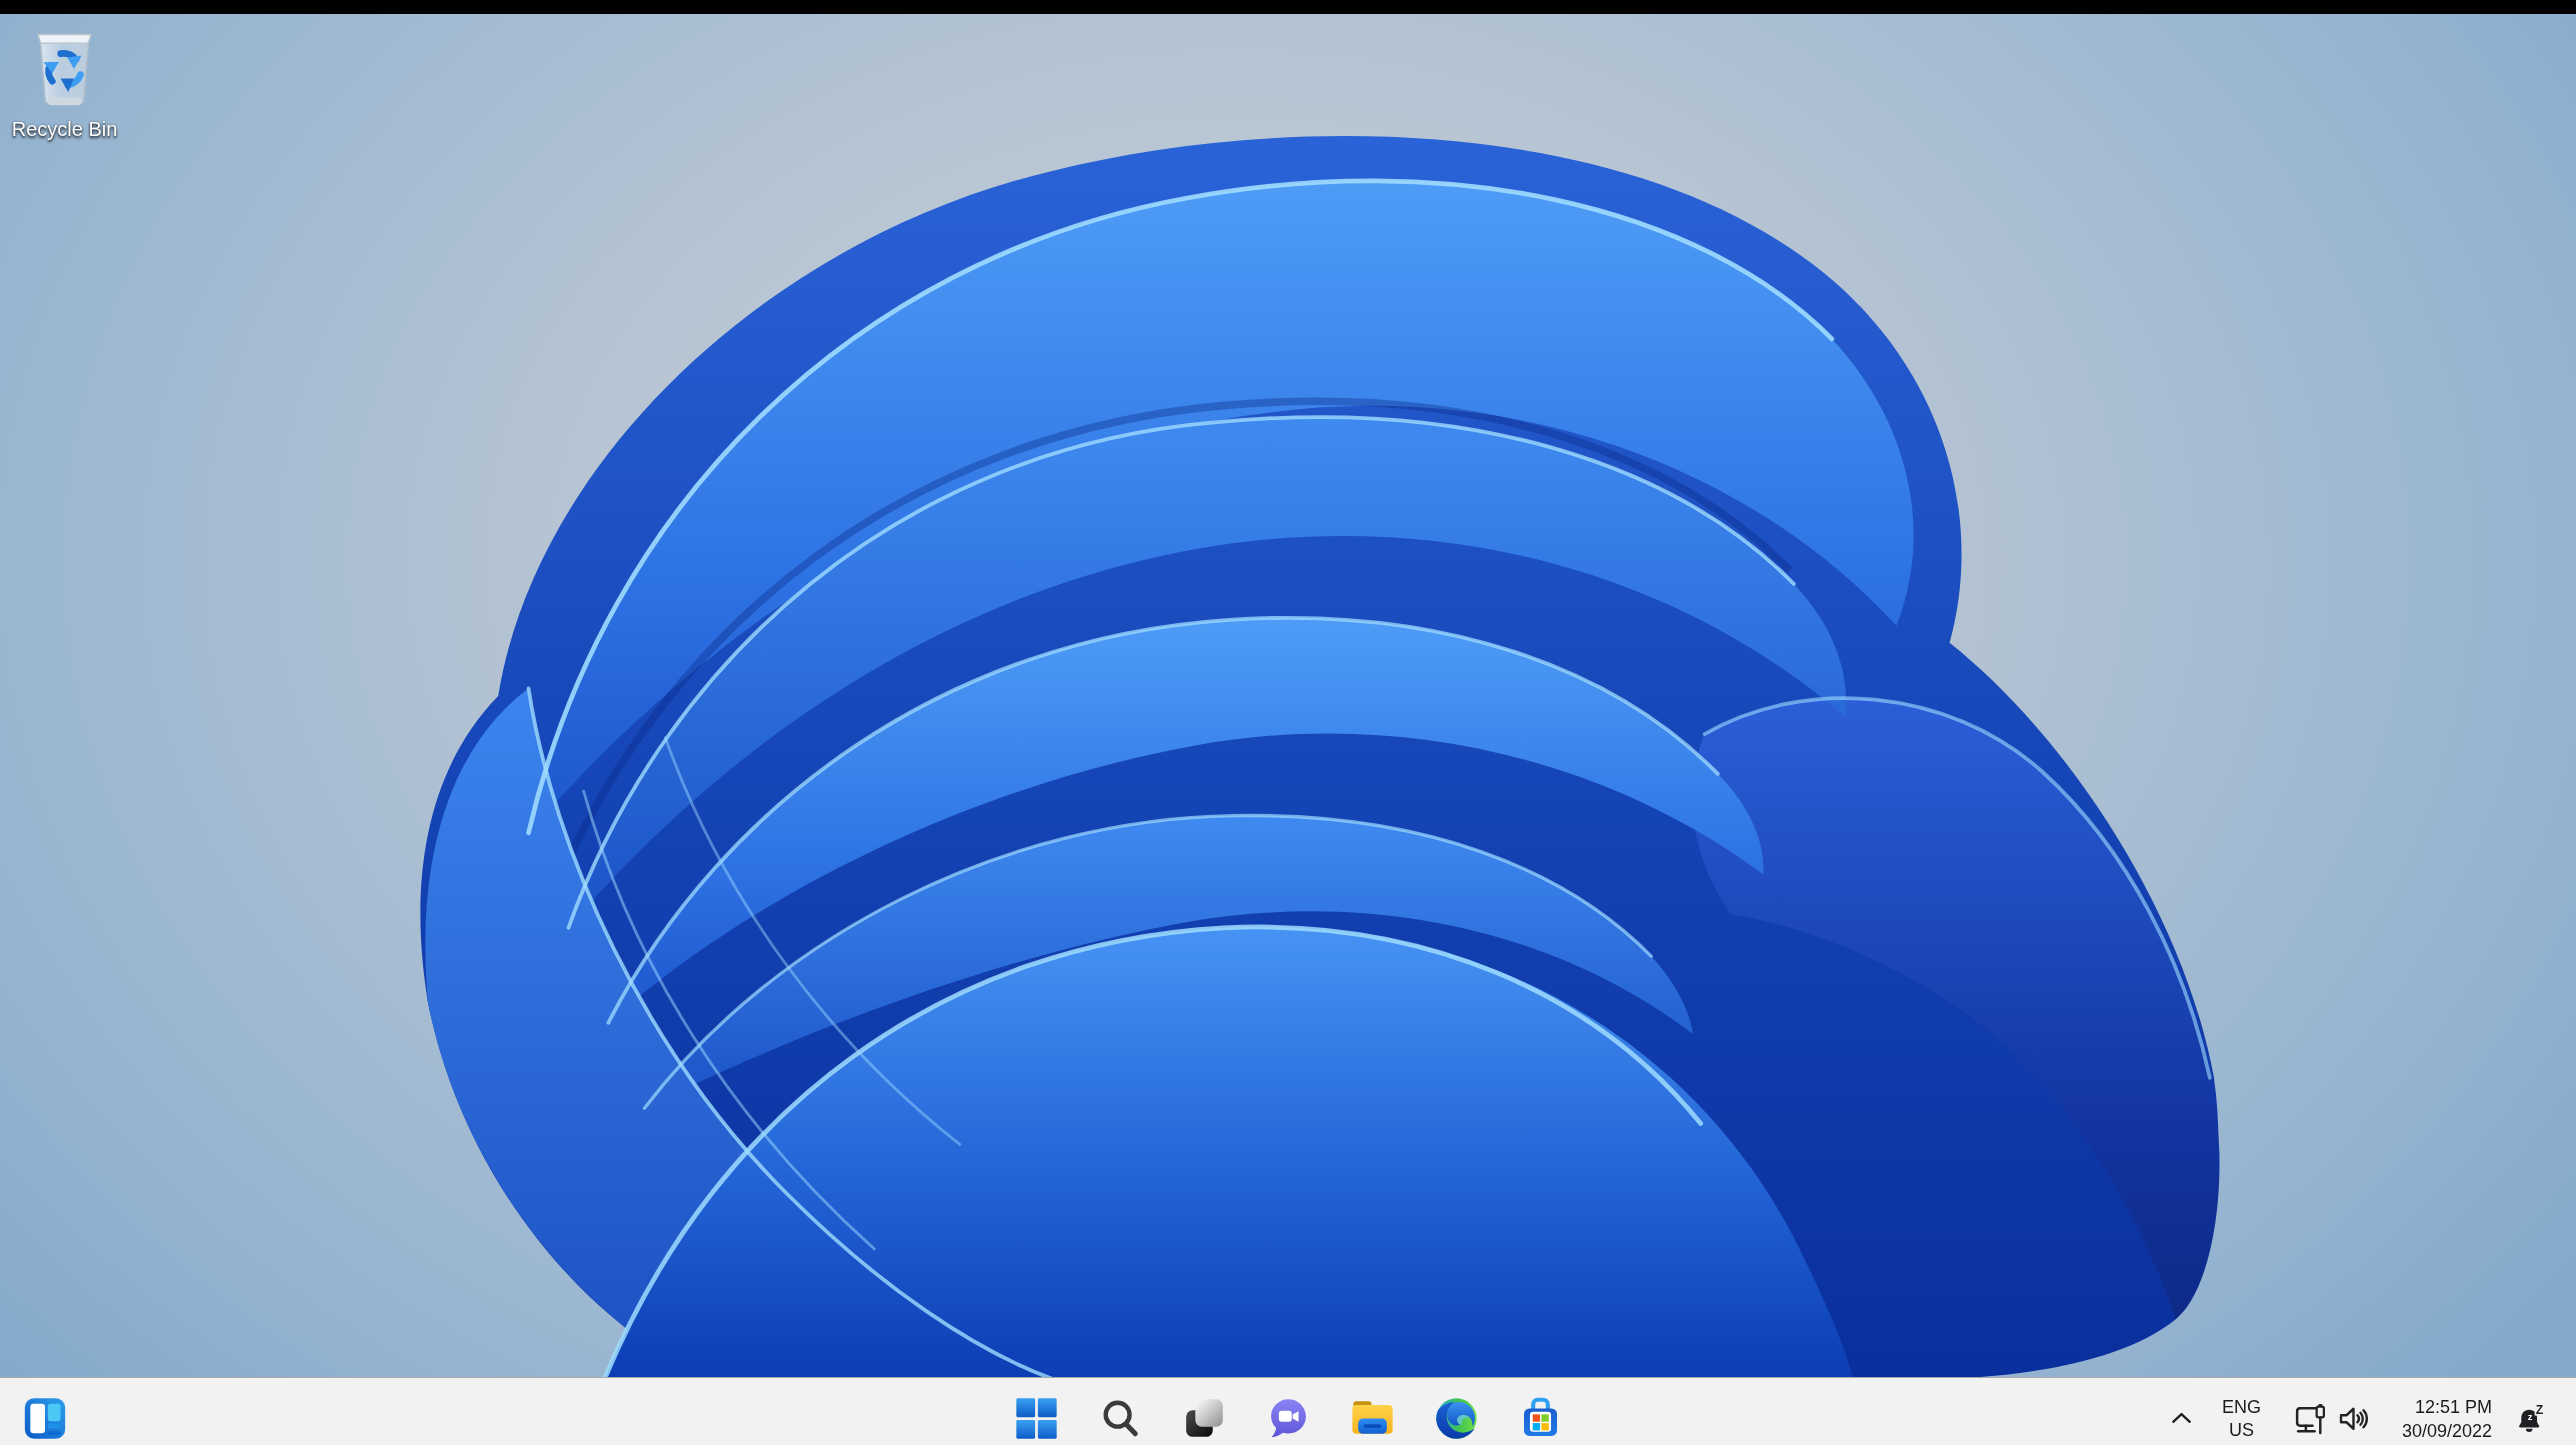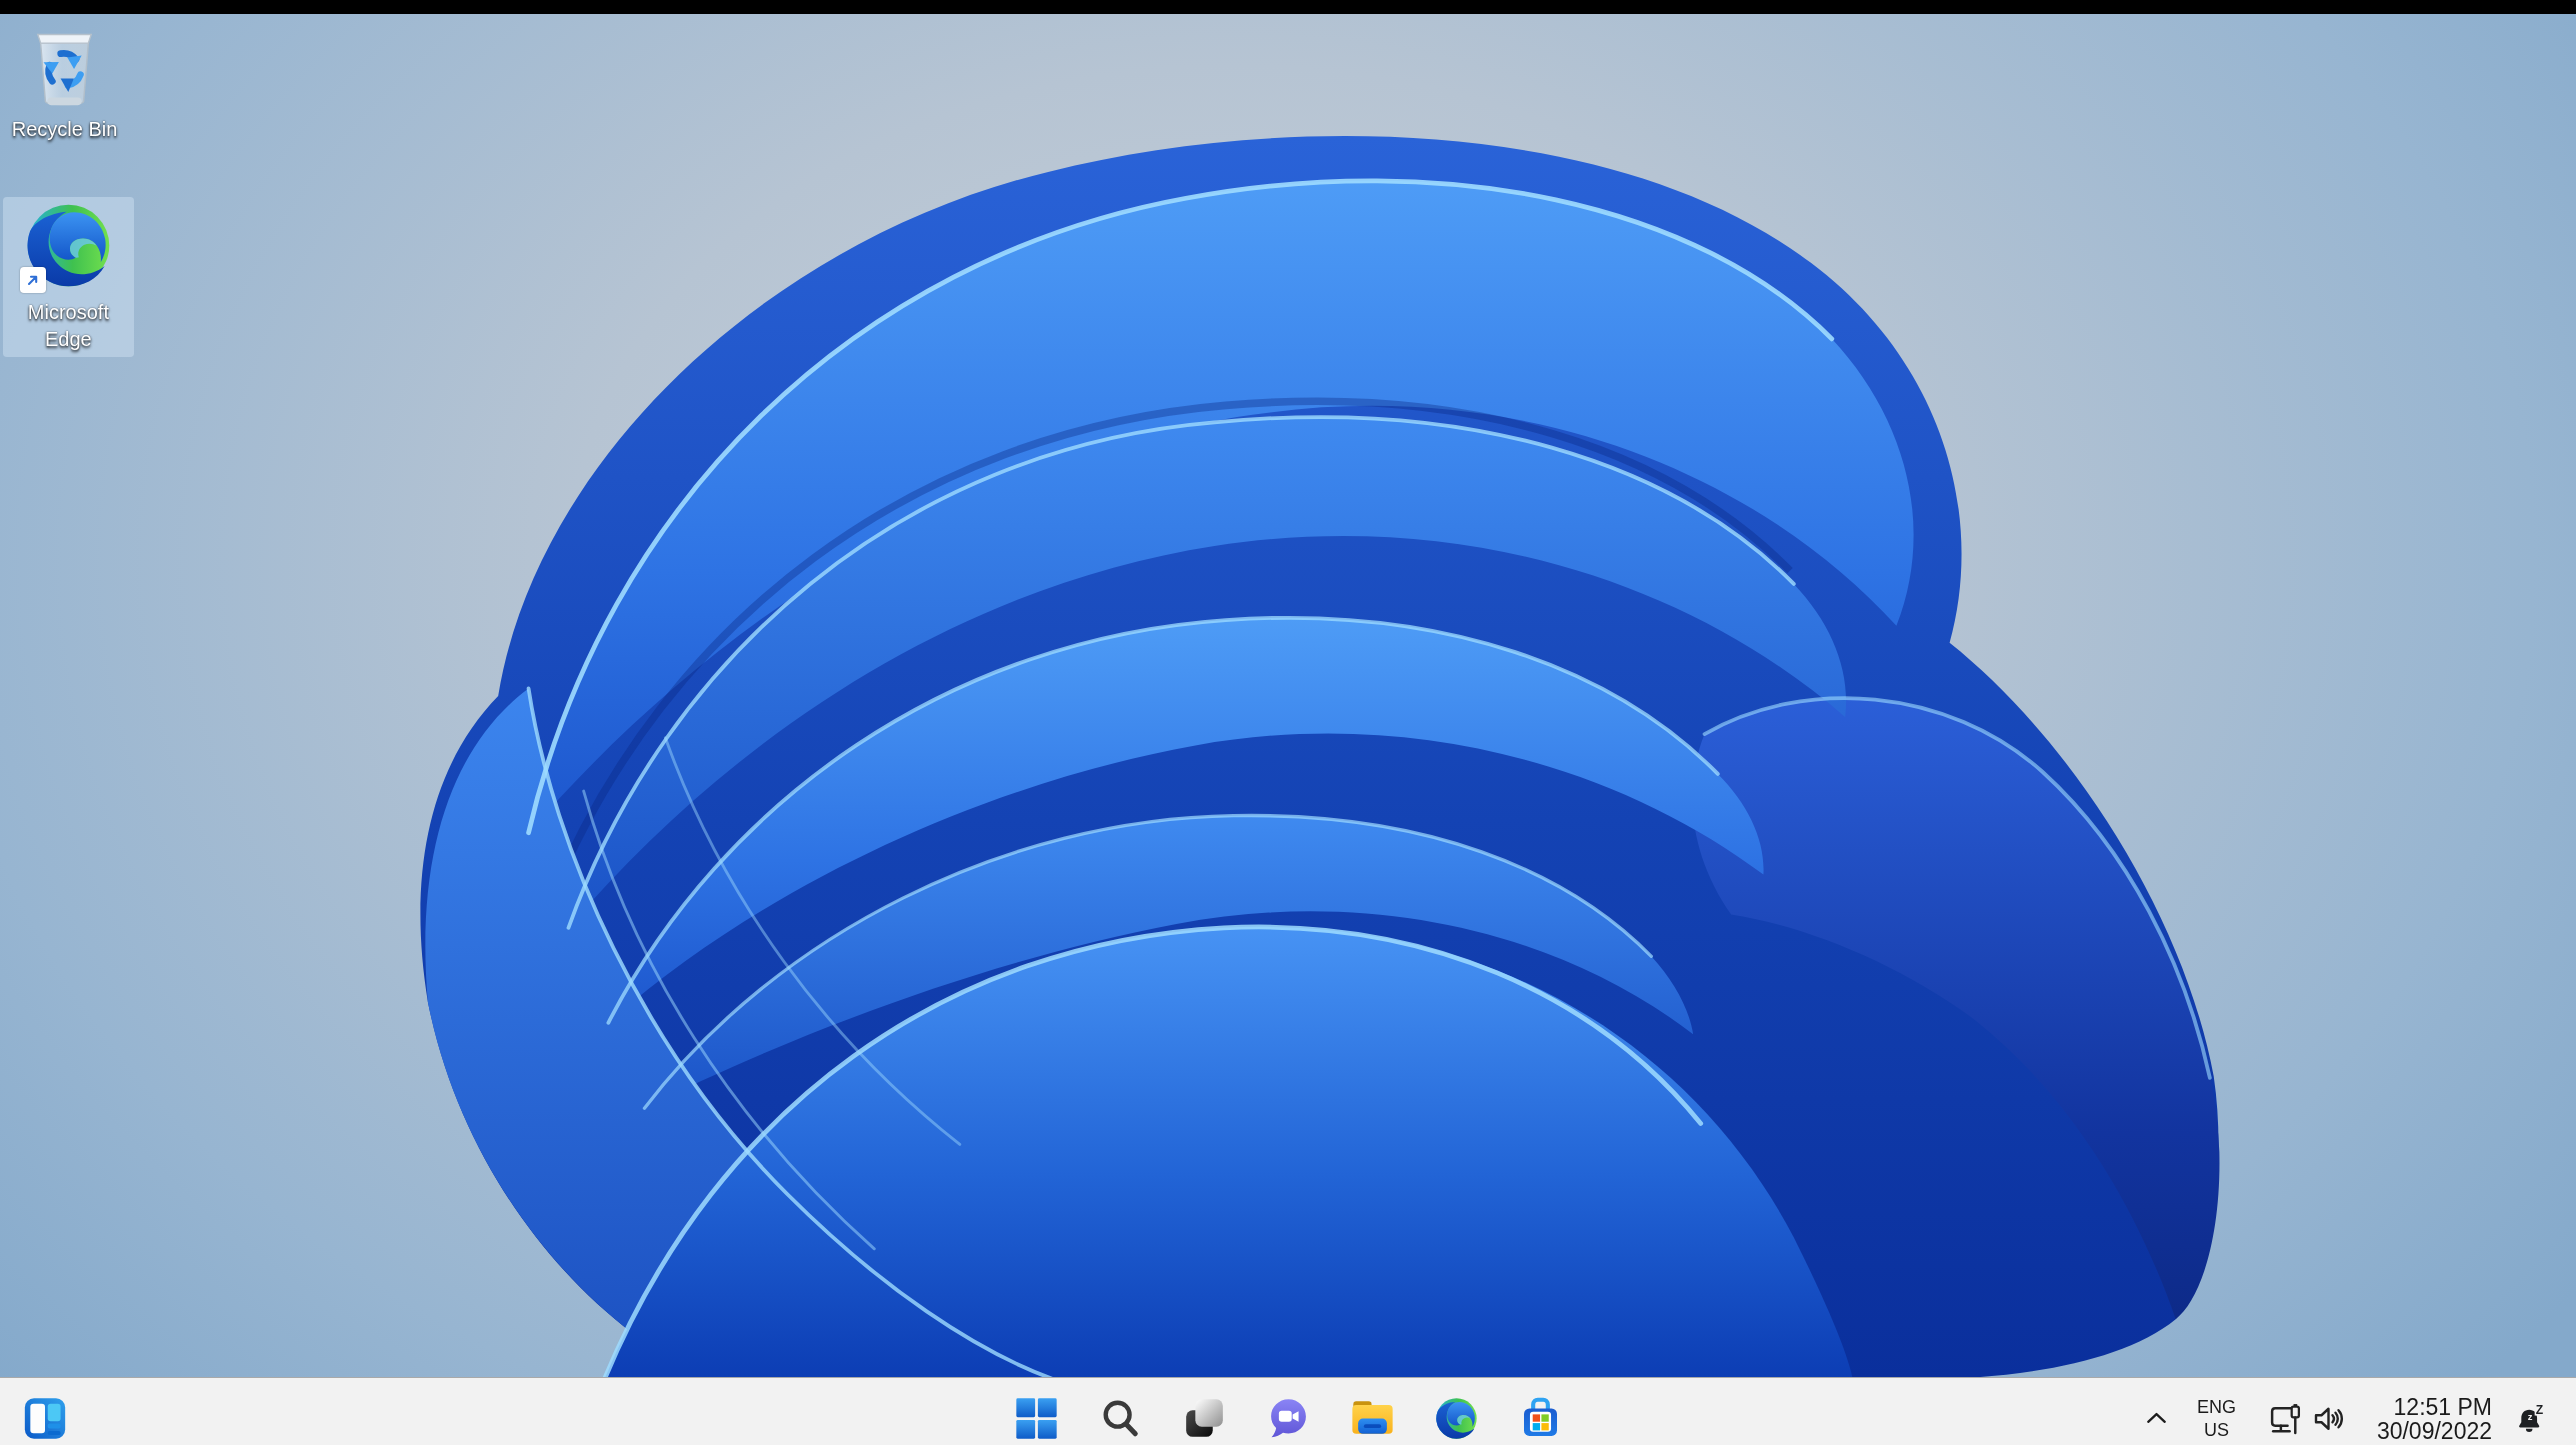--- a/index.html
+++ b/index.html
@@ -53,21 +53,21 @@
     display:flex;align-items:center;padding-right:23px;
   }
   .tray-btn{display:flex;align-items:center;justify-content:center;border-radius:5.7px;}
   .chevron-btn{width:36px;height:46px;margin-right:13.3px;}
   .lang{
     text-align:center;font-size:18px;line-height:23px;color:#1b1b1b;
     padding:3.8px 9.5px;margin-right:15px;
   }
   .netvol{display:flex;align-items:center;gap:9.5px;padding:7.6px 7.6px;margin-right:19px;}
   .clock{
-    text-align:right;font-size:23px;line-height:24px;color:#1b1b1b;
+    text-align:right;font-size:18px;line-height:24px;color:#1b1b1b;
     padding:3.8px 5.7px;margin-right:13.3px;white-space:nowrap;
   }
   .bell-btn{width:42px;height:49px;}
 </style>
 </head>
 <body>
 
 <div id="screen">
 
   <div class="wallpaper"></div>
@@ -175,33 +175,20 @@
             <path d="M 18,-15 L 10,-1 L 3,-13 Z" fill="#1e6fd0"></path>
           </g>
         <g transform="rotate(240)">
             <path d="M 18,-15 L 10,-1 L 3,-13 Z" fill="#3d9ef2"></path>
           </g>
       </g>
     </svg>
     <div class="label">Recycle Bin</div>
   </div>
 
-  <div id="icon-edge" class="desktop-icon">
-    <div class="logo-wrap">
-      <svg width="89" height="89" viewBox="0 0 94 94">
-          <use href="#edge-logo"></use>
-        </svg>
-      <div class="shortcut-badge">
-        <svg width="16" height="16" viewBox="0 0 20 20">
-          <path d="M5,15 L14,6 M14,6 H7.5 M14,6 V12.5" fill="none" stroke="#2f6fd6" stroke-width="2.6" stroke-linecap="round" stroke-linejoin="round"></path>
-        </svg>
-      </div>
-    </div>
-    <div class="label">Microsoft Edge</div>
-  </div>
 
   <div class="taskbar">
 
     <div class="tb-btn widgets-btn">
       <svg width="44" height="44" viewBox="0 0 48 48">
         <defs>
           <linearGradient id="wgF" x1="0" y1="1" x2="1" y2="0">
             <stop offset="0" stop-color="#0b5ac8"></stop>
               <stop offset="1" stop-color="#2fa0ec"></stop>
           </linearGradient>

